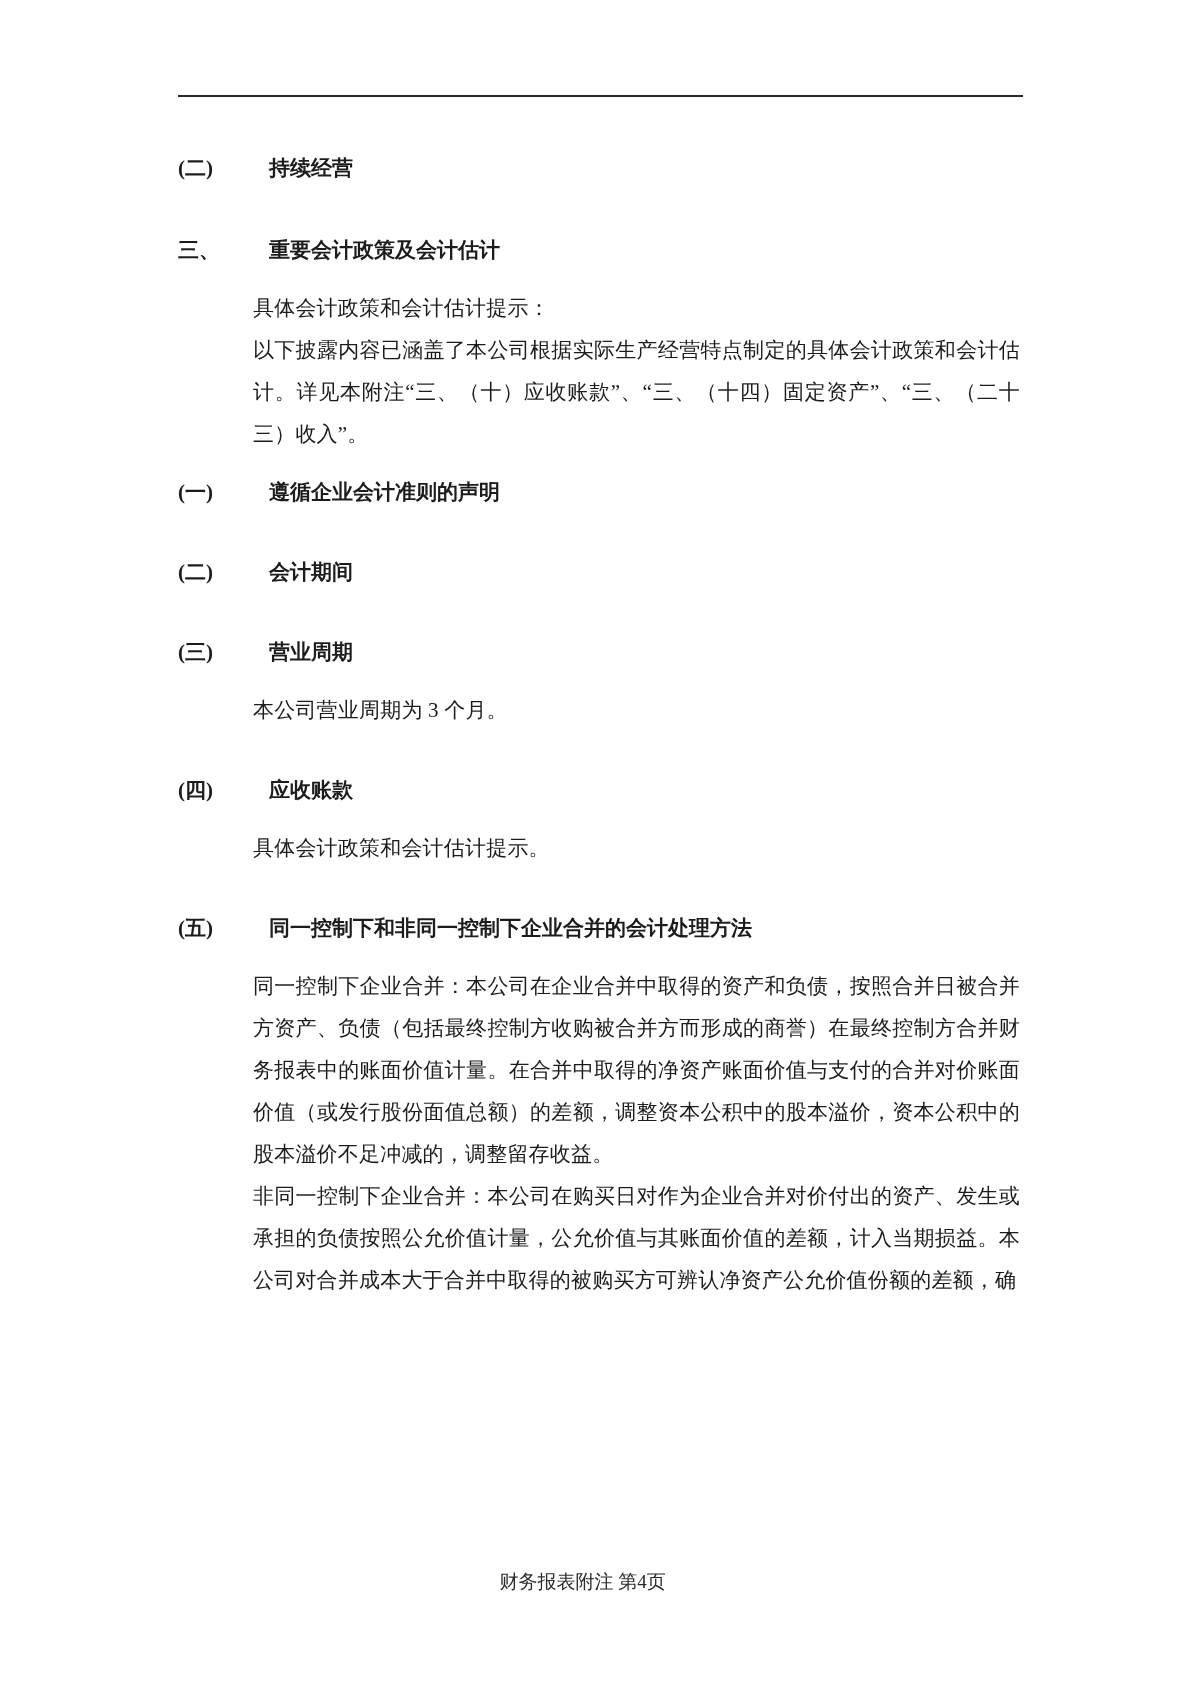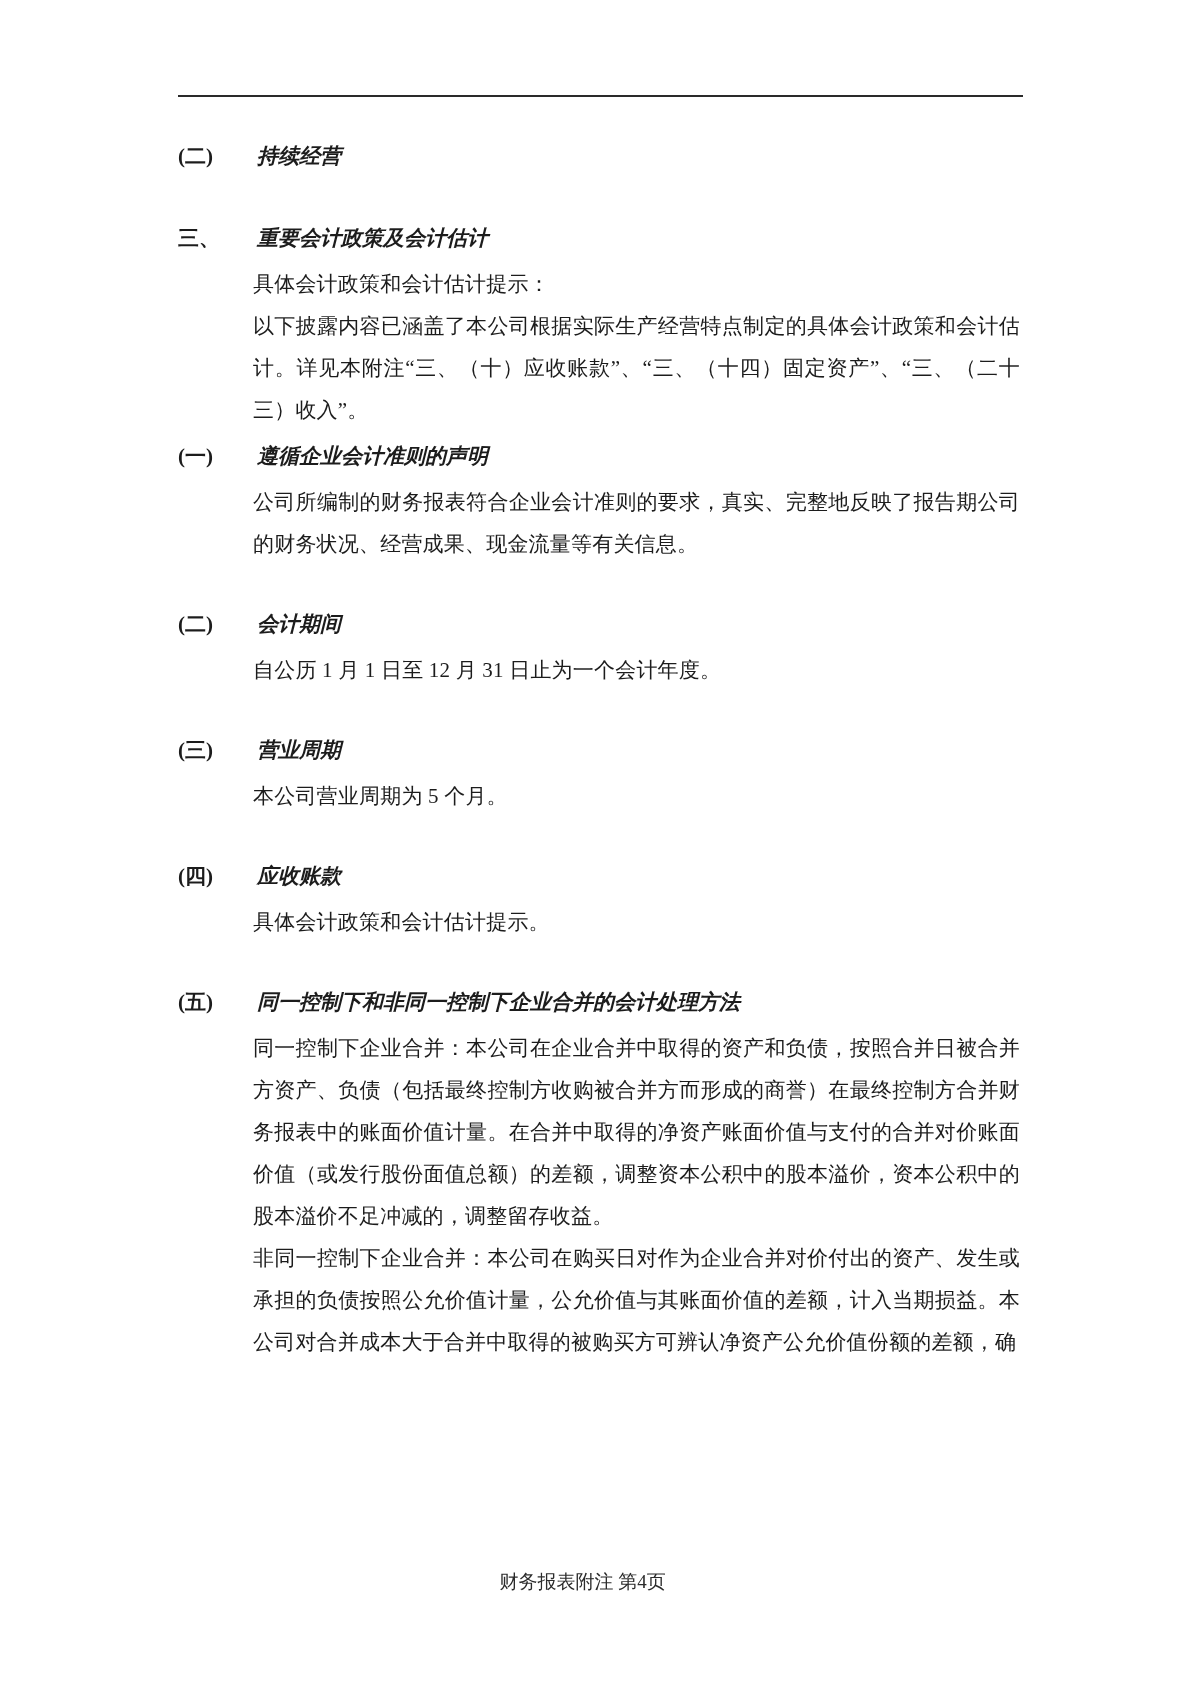--- a/index.html
+++ b/index.html
@@ -42,25 +42,24 @@
   .sec-label {
     position: absolute;
     left: -75px;
     top: 0;
     font-size: 21px;
     line-height: 42px;
     font-weight: bold;
     white-space: nowrap;
   }
   .sec-heading {
-    margin: 4px;
+    margin: 16px;
     font-size: 21px;
     line-height: 42px;
     font-weight: bold;
-    font-style: italic;
   }
   .para {
     margin: 0;
     font-size: 21px;
     line-height: 42px;
     text-align: justify;
     text-justify: inter-character;
     letter-spacing: 0.2px;
   }
   .footer {
@@ -92,33 +91,31 @@
     <section class="sec sec-major">
       <span class="sec-label">三、</span>
       <h3 class="sec-heading">重要会计政策及会计估计</h3>
       <p class="para">具体会计政策和会计估计提示：</p>
       <p class="para">以下披露内容已涵盖了本公司根据实际生产经营特点制定的具体会计政策和会计估计。详见本附注“三、（十）应收账款”、“三、（十四）固定资产”、“三、（二十三）收入”。</p>
     </section>
 
     <section class="sec">
       <span class="sec-label">(一)</span>
       <h3 class="sec-heading">遵循企业会计准则的声明</h3>
-      <p class="para">公司所编制的财务报表符合企业会计准则的要求，真实、完整地反映了报告期公司的财务状况、经营成果、现金流量等有关信息。</p>
     </section>
 
     <section class="sec sec-gap">
       <span class="sec-label">(二)</span>
       <h3 class="sec-heading">会计期间</h3>
-      <p class="para">自公历 1 月 1 日至 12 月 31 日止为一个会计年度。</p>
     </section>
 
     <section class="sec sec-gap">
       <span class="sec-label">(三)</span>
       <h3 class="sec-heading">营业周期</h3>
-      <p class="para">本公司营业周期为 5 个月。</p>
+      <p class="para">本公司营业周期为 3 个月。</p>
     </section>
 
     <section class="sec sec-gap">
       <span class="sec-label">(四)</span>
       <h3 class="sec-heading">应收账款</h3>
       <p class="para">具体会计政策和会计估计提示。</p>
     </section>
 
     <section class="sec sec-gap">
       <span class="sec-label">(五)</span>

